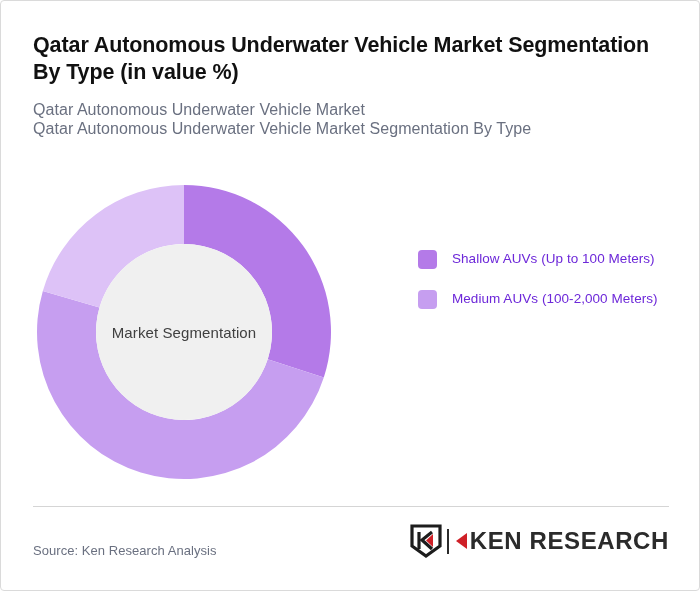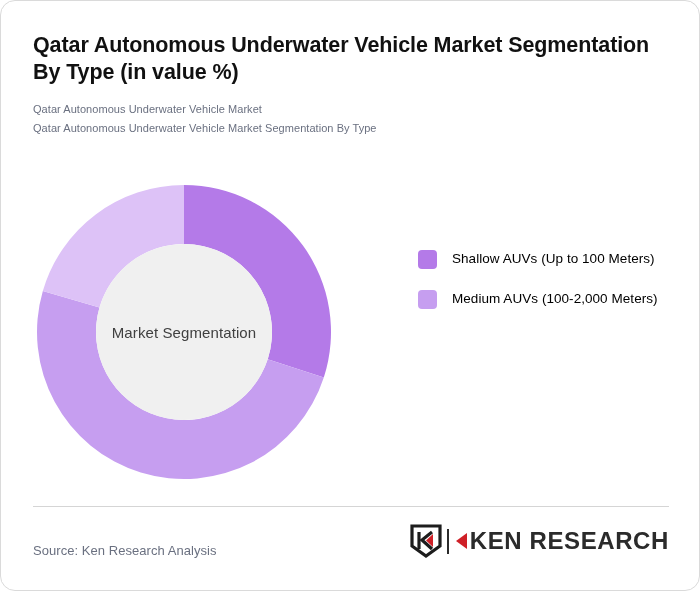--- a/index.html
+++ b/index.html
@@ -7,36 +7,36 @@
     width:700px; height:591px;
     background:#ffffff;
     font-family:"Liberation Sans", sans-serif;
     -webkit-font-smoothing:antialiased;
   }
   #card {
     position:relative;
     width:700px; height:591px;
     background:#ffffff;
     border:1px solid #dadada;
-    border-radius:15px;
+    border-radius:4px;
     overflow:hidden;
   }
 
   
   #header { position:absolute; left:32px; top:31px; width:620px; }
   #chart-title {
     font-size:21.5px;
     font-weight:bold;
     line-height:27px;
     color:#111111;
     letter-spacing:-0.1px;
   }
   #subtitle-block { margin-top:14px; }
   .subtitle-line {
-    font-size:11px;
+    font-size:16px;
     line-height:19px;
     color:#6a7080;
     letter-spacing:0.05px;
   }
 
   
   #chart-area {
     position:absolute;
     left:0; top:165px;
     width:700px; height:330px;
@@ -73,21 +73,21 @@
   .legend-swatch {
     width:19px; height:19px;
     border-radius:4px;
     flex:0 0 19px;
     margin-top:2px;
   }
   .legend-label {
     margin-left:15px;
     font-size:13.5px;
     line-height:21px;
-    color:#000000;
+    color:#6d28d9;
     letter-spacing:0.05px;
   }
 
   
   #divider {
     position:absolute;
     left:32px; top:505px;
     width:636px; height:1px;
     background:#d5d5d5;
   }

